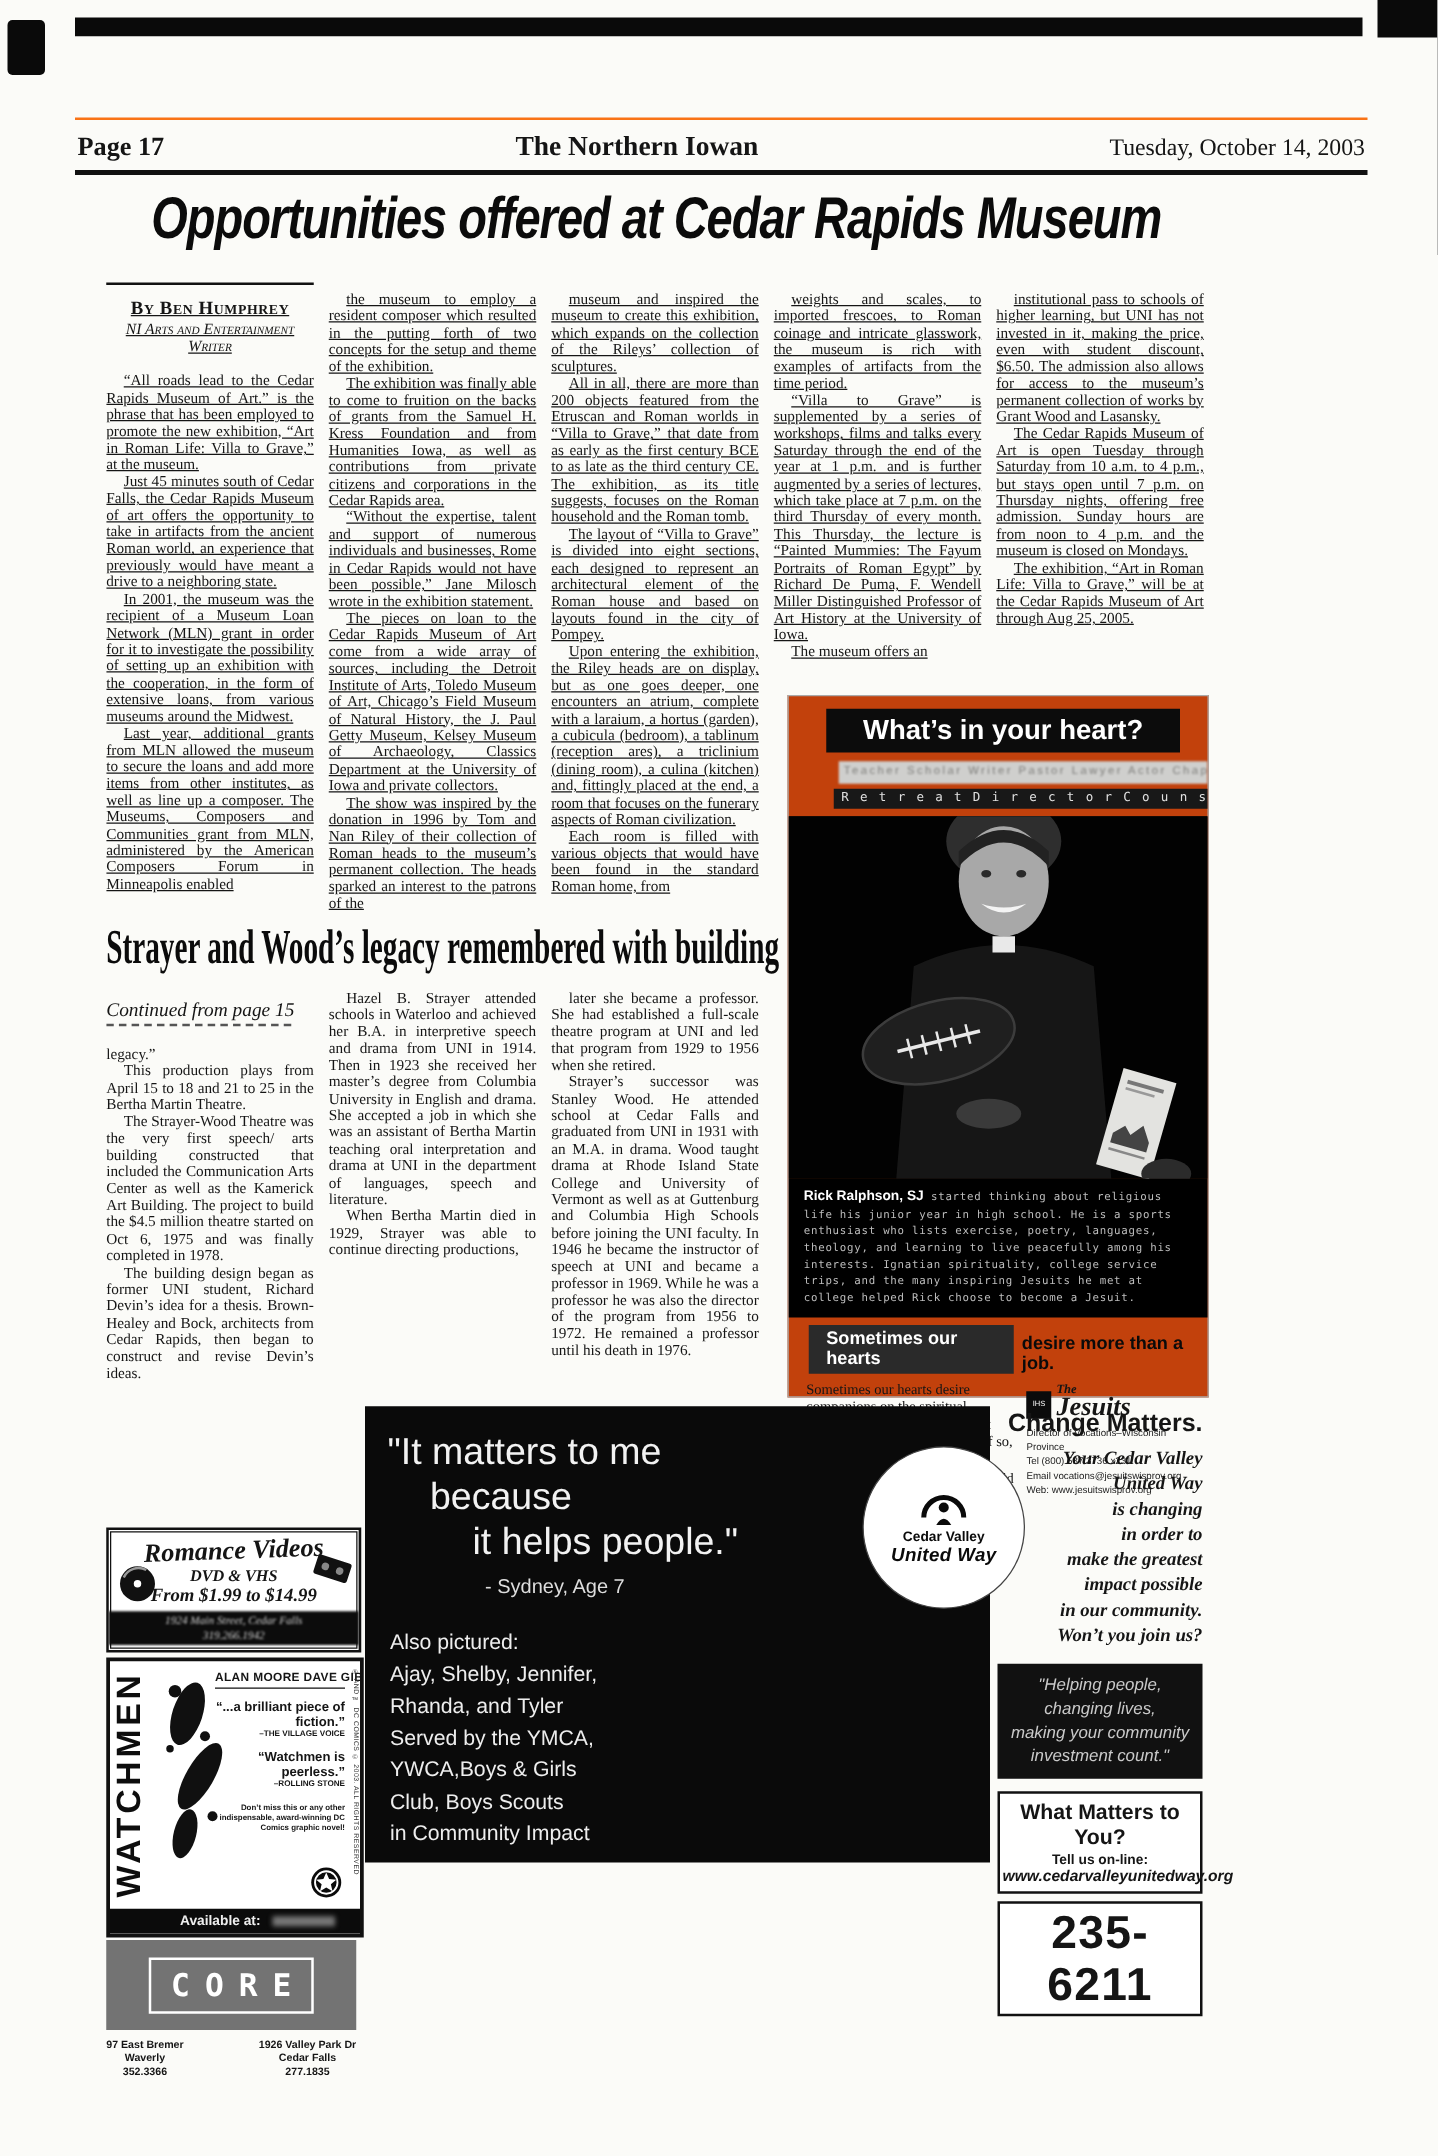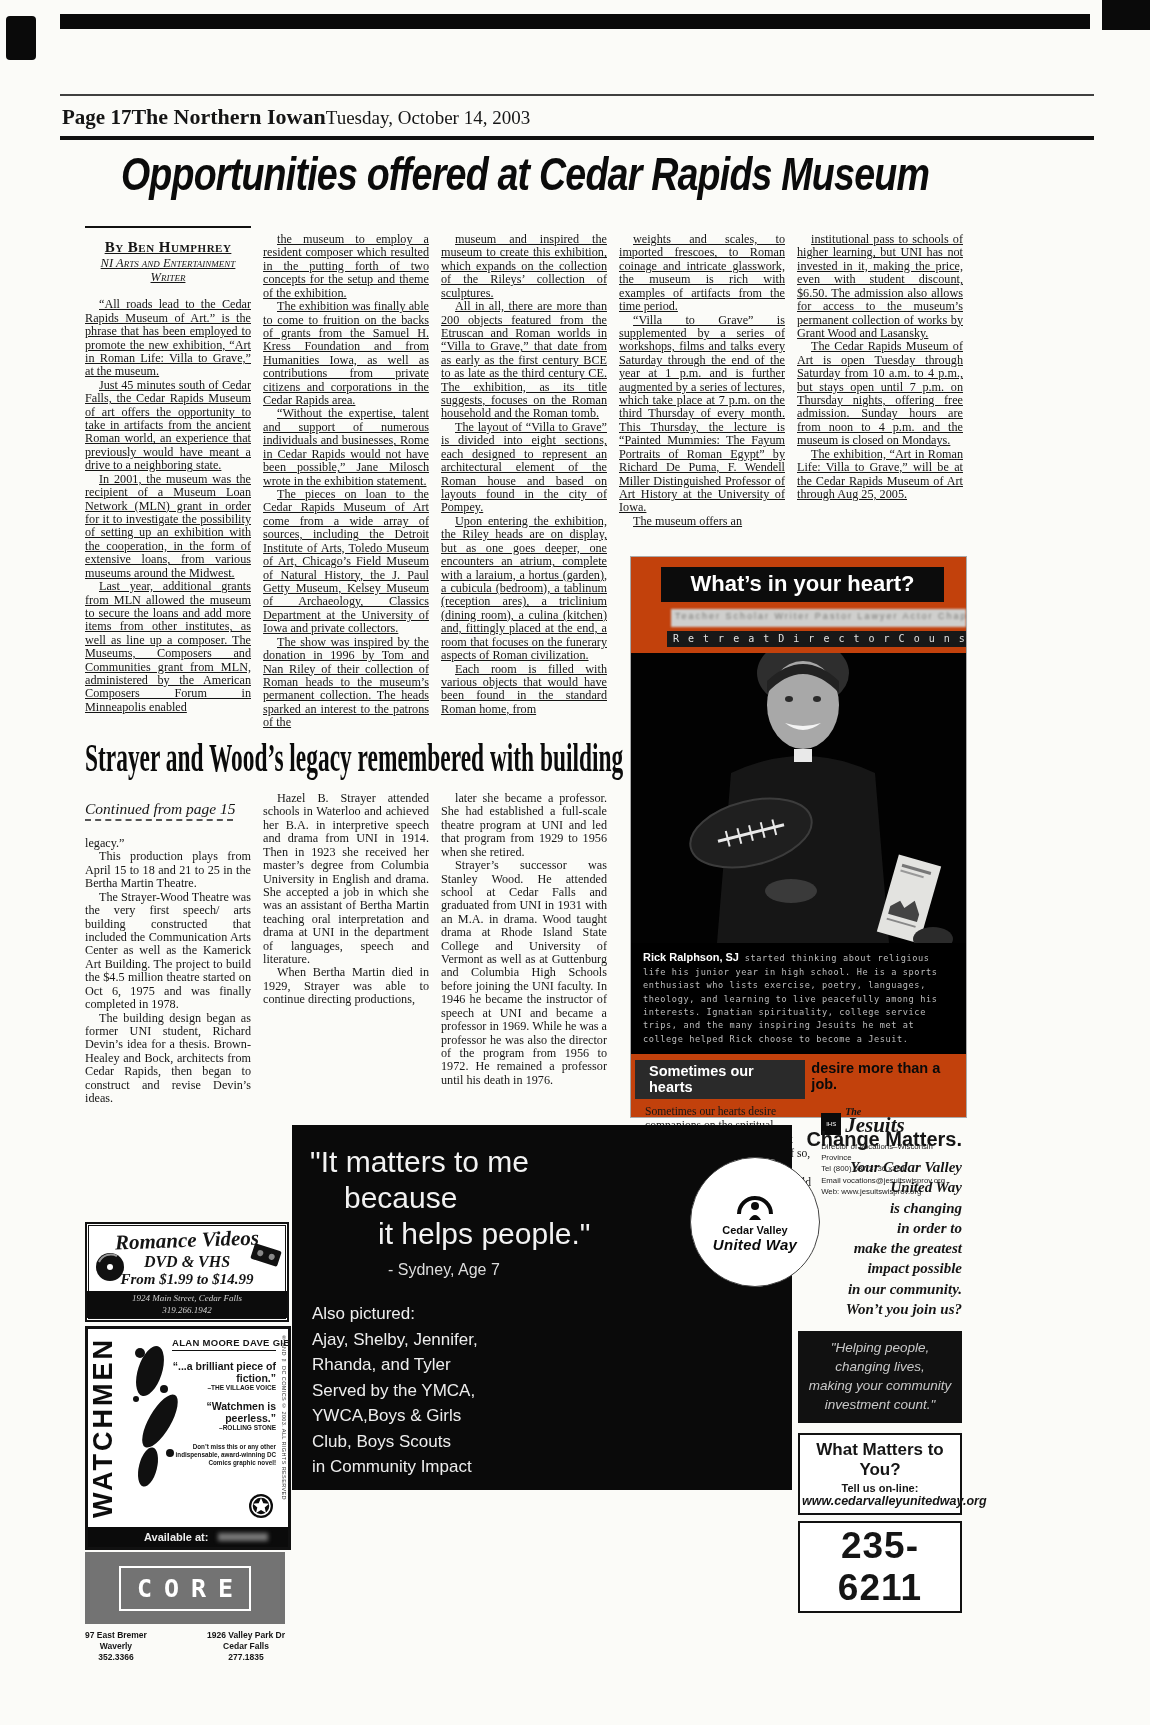--- a/index.html
+++ b/index.html
@@ -2,22 +2,22 @@
 <html><head>
 <meta charset="utf-8">
 <style>
   html,body{margin:0;padding:0;background:#888;}
   .page{position:relative;width:1150px;height:1725px;background:#fbfbf8;overflow:hidden;
         font-family:"Liberation Serif",serif;color:#151515;}
   .abs{position:absolute;}
   
   .artifact{background:#0a0a0a;}
   
-  .header-row{left:60px;top:94px;width:1030px;border-top:2px solid #404040;border-bottom:4px solid #111;
-      padding:8px 2px 6px 2px;display:flex;justify-content:flex-start;align-items:baseline;}
+  .header-row{left:60px;top:94px;width:1030px;border-top:2px solid #f97316;border-bottom:4px solid #111;
+      padding:8px 2px 6px 2px;display:flex;justify-content:space-between;align-items:baseline;}
   .hdr-page{font-size:21px;font-weight:bold;}
   .hdr-mast{font-size:22px;font-weight:bold;}
   .hdr-date{font-size:19px;}
   .hdr-subrule{left:60px;top:138px;width:1030px;border-top:2px solid #111;height:0;}
   
   .headline1{left:85px;top:146px;width:1100px;transform:scale(0.8,1);transform-origin:left top;
       font-family:"Liberation Sans",sans-serif;font-style:italic;font-weight:900;font-size:47px;
       letter-spacing:-1px;text-align:center;white-space:nowrap;color:#0b0b0b;}
   
   .byline-rule{left:85px;top:226px;width:166px;border-top:2px solid #111;height:0;}
@@ -41,39 +41,39 @@
        font-weight:bold;font-size:22px;padding:4px 0 5px 0;}
   .jad-faint{margin:7px 0 0 40px;height:14px;background:#cfcfcd;color:#7b7b78;font-size:9px;
        letter-spacing:2px;filter:blur(0.8px);overflow:hidden;white-space:nowrap;padding:2px 4px;}
   .jad-roles{margin:4px 0 0 36px;background:#181818;color:#e0e0e0;
        font-family:"DejaVu Sans Mono",monospace;font-size:10px;letter-spacing:1.5px;
        padding:2px 0 3px 6px;white-space:nowrap;overflow:hidden;}
   .jad-photo{margin:6px 0 0 0;width:335px;height:290px;background:#000;display:block;}
   .jad-caption{background:#000;color:#bdbdbd;padding:6px 10px 8px 12px;
        font-family:"DejaVu Sans Mono",monospace;font-size:8.6px;line-height:1.55;letter-spacing:.6px;}
   .jad-caption b{color:#fff;font-family:"Liberation Sans",sans-serif;font-size:11px;letter-spacing:0;}
-  .jad-hearts{margin:6px 0 4px 4px;display:flex;align-items:flex-start;gap:6px;}
+  .jad-hearts{margin:6px 0 4px 16px;display:flex;align-items:flex-end;gap:6px;}
   .jad-hearts .hl{background:#2a2a2a;color:#fff;font-weight:bold;font-size:14.5px;padding:3px 8px 4px 14px;}
   .jad-hearts .rest{color:#0a0a0a;font-weight:bold;font-size:14.5px;}
   .jad-bottom{display:flex;padding:2px 8px 0 14px;gap:8px;}
   .jad-body{width:172px;font-family:"Liberation Serif",serif;font-size:11.6px;line-height:1.22;}
   .jad-right{width:140px;font-size:8px;}
   .jad-logo-row{display:flex;align-items:flex-end;gap:4px;margin:2px 0 6px 0;}
   .jad-flag{width:20px;height:22px;background:#0b0b0b;color:#fff;font-size:6px;display:flex;
        align-items:center;justify-content:center;}
   .jad-logoname{font-family:"Liberation Serif",serif;font-style:italic;font-weight:bold;}
   .jad-logoname .the{font-size:10px;display:block;line-height:.9;}
   .jad-logoname .jes{font-size:21px;line-height:.9;}
   .jad-contact{font-size:7.8px;line-height:1.45;color:#222;}
   
   .rad{left:85px;top:1222px;width:200px;height:96px;border:2px solid #111;box-shadow:inset 0 0 0 1px #fff,inset 0 0 0 2px #111;
        background:#fff;text-align:center;overflow:hidden;}
   .rad-title{font-style:italic;font-weight:bold;font-size:21px;margin-top:4px;
        font-family:"Liberation Serif",serif;transform:rotate(-2deg);}
-  .rad-line2{font-style:italic;font-weight:bold;font-size:16px;}
+  .rad-line2{font-style:italic;font-weight:bold;font-size:13px;}
   .rad-line3{font-style:italic;font-weight:bold;font-size:15px;}
   .rad-foot{background:#0c0c0c;color:#cfcfcf;font-size:9px;line-height:1.3;margin-top:3px;
        padding:2px 0;filter:blur(0.7px);font-style:italic;}
   .rad-disc{position:absolute;left:8px;top:28px;}
   .rad-tape{position:absolute;right:6px;top:22px;transform:rotate(18deg);}
   
   .wad{left:85px;top:1326px;width:200px;height:218px;border:3px solid #111;background:#fff;overflow:hidden;}
   .wad-vert{position:absolute;left:0;top:0;bottom:20px;width:34px;writing-mode:vertical-rl;
        transform:rotate(180deg);font-family:"Liberation Sans",sans-serif;font-weight:900;
        font-size:27px;letter-spacing:3px;text-align:center;color:#0d0d0d;}

